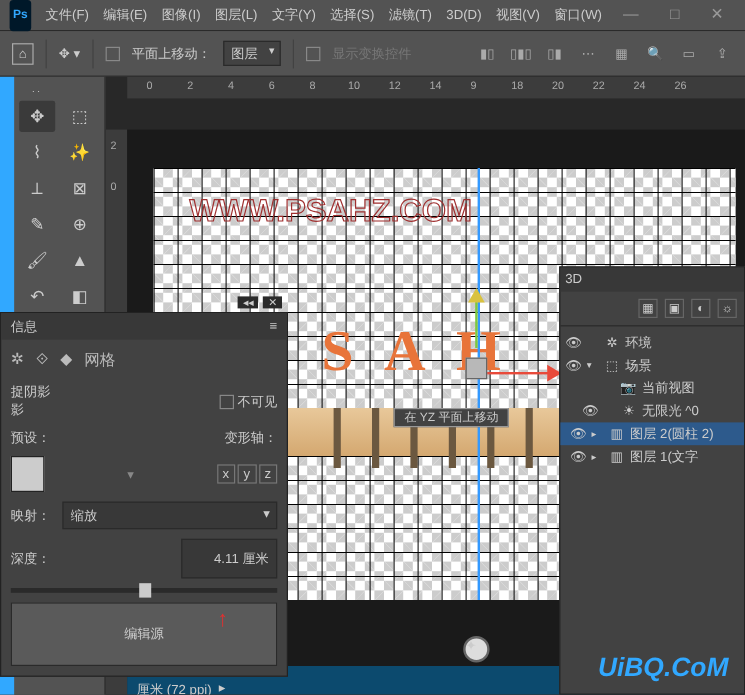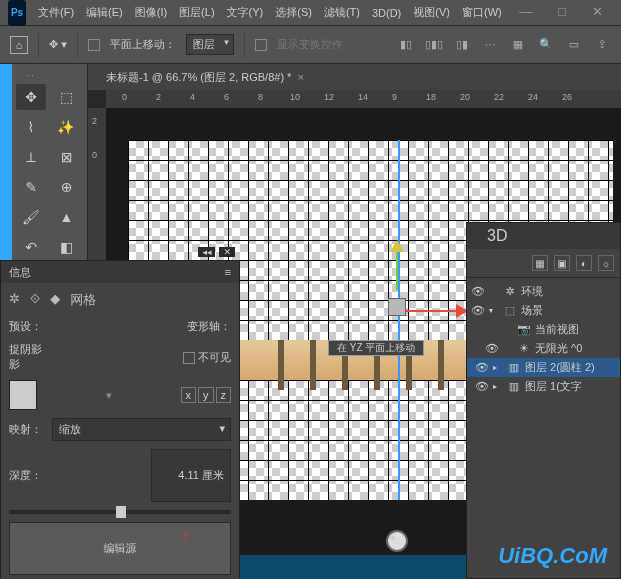--- a/index.html
+++ b/index.html
@@ -54,26 +54,26 @@
 .panel-hdr .ctrls{position:absolute;right:4px;top:-14px;display:flex;gap:4px;}
 .panel-hdr .ctrls span{background:#2a2a2a;padding:0 4px;font-size:9px;}
 .panel-body{padding:8px;}
 .pb-row{display:flex;align-items:center;gap:10px;margin-bottom:8px;}
 .pb-icons{display:flex;gap:10px;margin-bottom:10px;}
 .pb-icons span{color:#bbb;font-size:13px;}
 .preset-thumb{width:28px;height:30px;background:#ccc;border:1px solid #222;}
 .btn{background:#5a5a5a;border:1px solid #2a2a2a;padding:3px 10px;font-size:11px;}
 .select-wide{background:#383838;border:1px solid #2a2a2a;padding:3px 6px;flex:1;position:relative;}
 .select-wide::after{content:"▾";position:absolute;right:5px;}
-.num-field{background:#383838;border:1px solid #2a2a2a;padding:18px 6px;text-align:right;width:80px;}
+.num-field{background:#383838;border:1px solid #2a2a2a;padding:8px 6px;text-align:right;width:80px;}
 .slider{height:4px;background:#2a2a2a;position:relative;margin:8px 0;}
 .slider .thumb{position:absolute;top:-4px;width:10px;height:12px;background:#ccc;left:48%;}
 .arrow-up{color:#e03030;font-size:18px;position:absolute;}
 .panel-3d{position:absolute;right:0;top:222px;width:155px;background:#424242;border:1px solid #222;z-index:4;bottom:0;}
-.p3d-tab{background:#383838;padding:4px 20px;font-size:16px;}
+.p3d-tab{background:#383838;padding:4px 4px;font-size:11px;}
 .p3d-filter{display:flex;justify-content:flex-end;gap:6px;padding:6px;border-bottom:1px solid #2a2a2a;}
 .p3d-filter span{width:16px;height:16px;border:1px solid #666;display:flex;align-items:center;justify-content:center;font-size:10px;}
 .tree{padding:4px 0;}
 .tree-row{display:flex;align-items:center;padding:2px 4px;gap:4px;font-size:11px;}
 .tree-row.sel{background:#2d5a8c;}
 .eye{width:14px;text-align:center;}
 .tw{width:10px;font-size:8px;}
 .tree-icon{width:14px;text-align:center;font-size:11px;}
 .watermark2{position:absolute;right:14px;bottom:10px;font-size:22px;font-weight:bold;color:#31a8ff;font-style:italic;z-index:10;}
 </style>
@@ -134,25 +134,20 @@
     <div class="tool">⊠</div>
     <div class="tool">✎</div>
     <div class="tool">⊕</div>
     <div class="tool">🖌</div>
     <div class="tool">▲</div>
     <div class="tool">↶</div>
     <div class="tool">◧</div>
   </div>
 
   <div class="canvas-zone">
-    <div class="tabbar">
-      <div class="tab">
-        <span>未标题-1 @ 66.7% (图层 2, RGB/8#) *</span><span class="x">×</span>
-      </div>
-    </div>
     <div class="ruler-h">
       <span style="left:16px">0</span>
         <span style="left:50px">2</span>
         <span style="left:84px">4</span>
         <span style="left:118px">6</span>
         <span style="left:152px">8</span>
         <span style="left:184px">10</span>
         <span style="left:218px">12</span>
         <span style="left:252px">14</span>
         <span style="left:286px">9</span>
@@ -162,21 +157,23 @@
         <span style="left:422px">24</span>
         <span style="left:456px">26</span>
     </div>
     <div class="ruler-v">
       <span style="top:8px">2</span>
       <span style="top:42px">0</span>
     </div>
     <div class="viewport">
       <div class="checker">
         <div class="grid"></div>
+        <div class="watermark">WWW.PSAHZ.COM</div>
         <div class="ground"></div>
+        <div class="text3d">S A H</div>
         <div class="pegs">
             <div class="peg"></div>
             <div class="peg"></div>
             <div class="peg"></div>
             <div class="peg"></div>
             <div class="peg"></div>
             <div class="peg"></div>
           </div>
         <div class="guide-v"></div>
         <div class="gizmo">
@@ -207,29 +204,29 @@
     <span style="margin-left:auto">≡</span>
   </div>
   <div class="panel-body">
     <div class="pb-icons">
       <span>✲</span>
       <span>⟐</span>
       <span>◆</span>
       <span>网格</span>
     </div>
     <div class="pb-row" style="justify-content:space-between">
-      <span>预设：</span>
-      <span>变形轴：</span>
-    </div>
-    <div class="pb-row" style="justify-content:space-between">
       <div>
           <div>捉阴影</div>
           <div>影</div>
         </div>
       <div><span class="checkbox"></span> <span>不可见</span></div>
+    </div>
+    <div class="pb-row" style="justify-content:space-between">
+      <span>预设：</span>
+      <span>变形轴：</span>
     </div>
     <div class="pb-row" style="justify-content:space-between">
       <div class="preset-thumb"></div>
       <span style="color:#888">▾</span>
       <div style="display:flex;flex-direction:column;gap:4px;align-items:flex-end">
         <div style="display:flex;gap:2px">
             <span style="border:1px solid #777;padding:1px 4px">x</span>
             <span style="border:1px solid #777;padding:1px 4px">y</span>
             <span style="border:1px solid #777;padding:1px 4px">z</span>
           </div>

